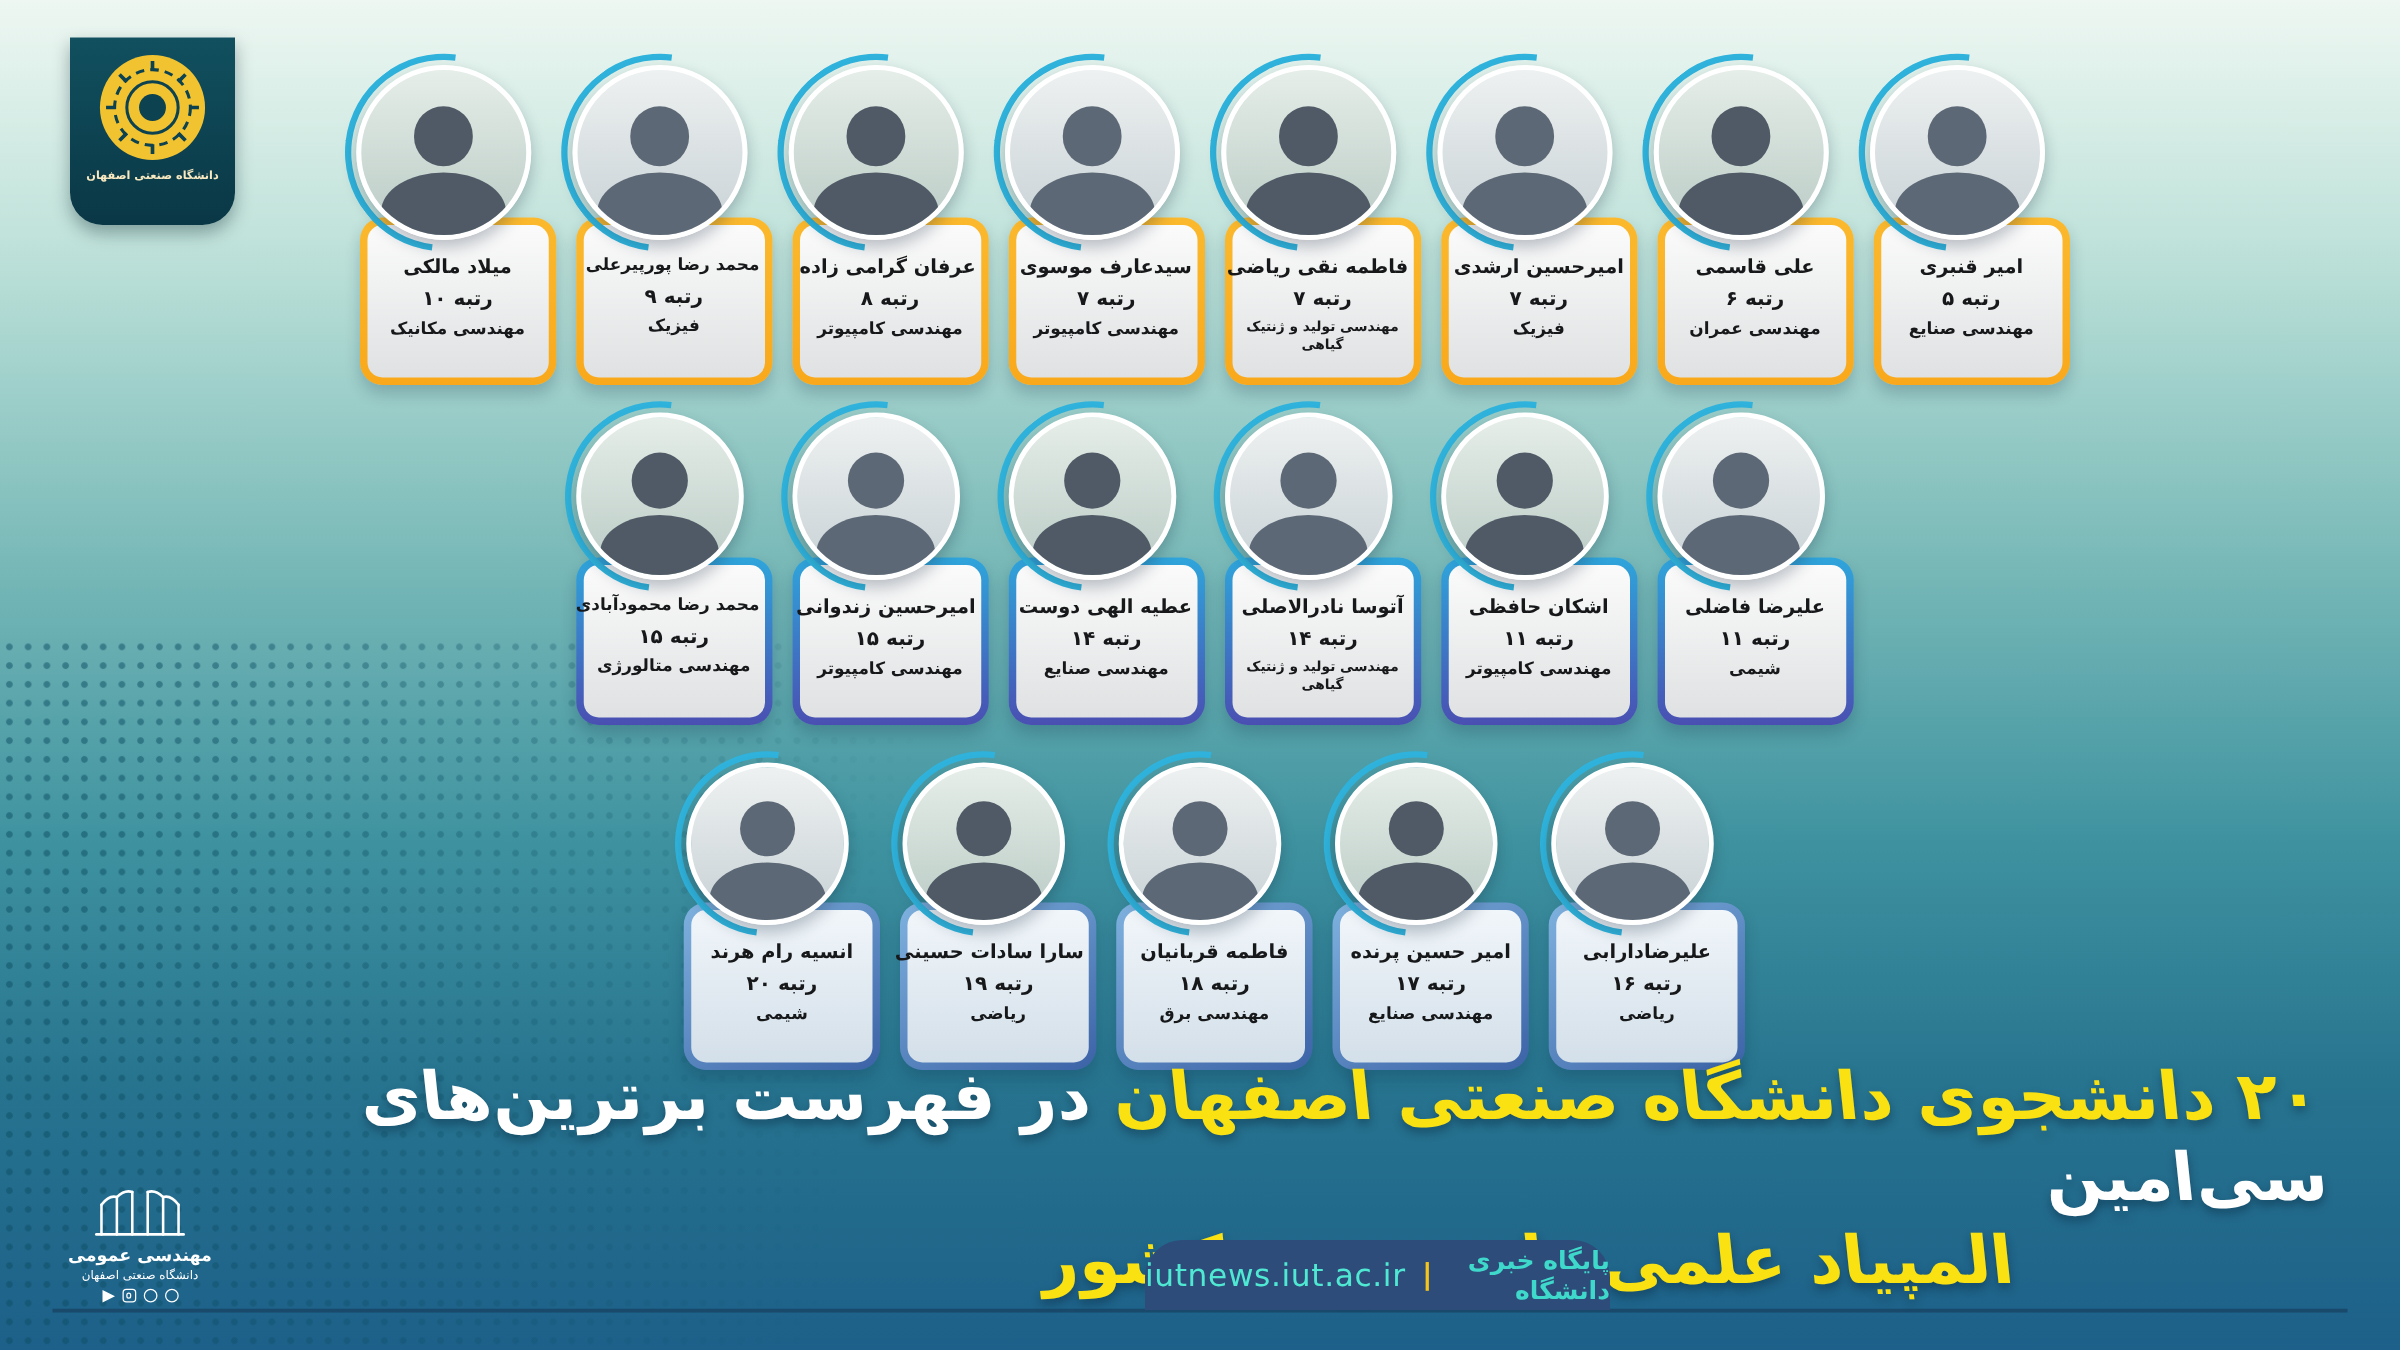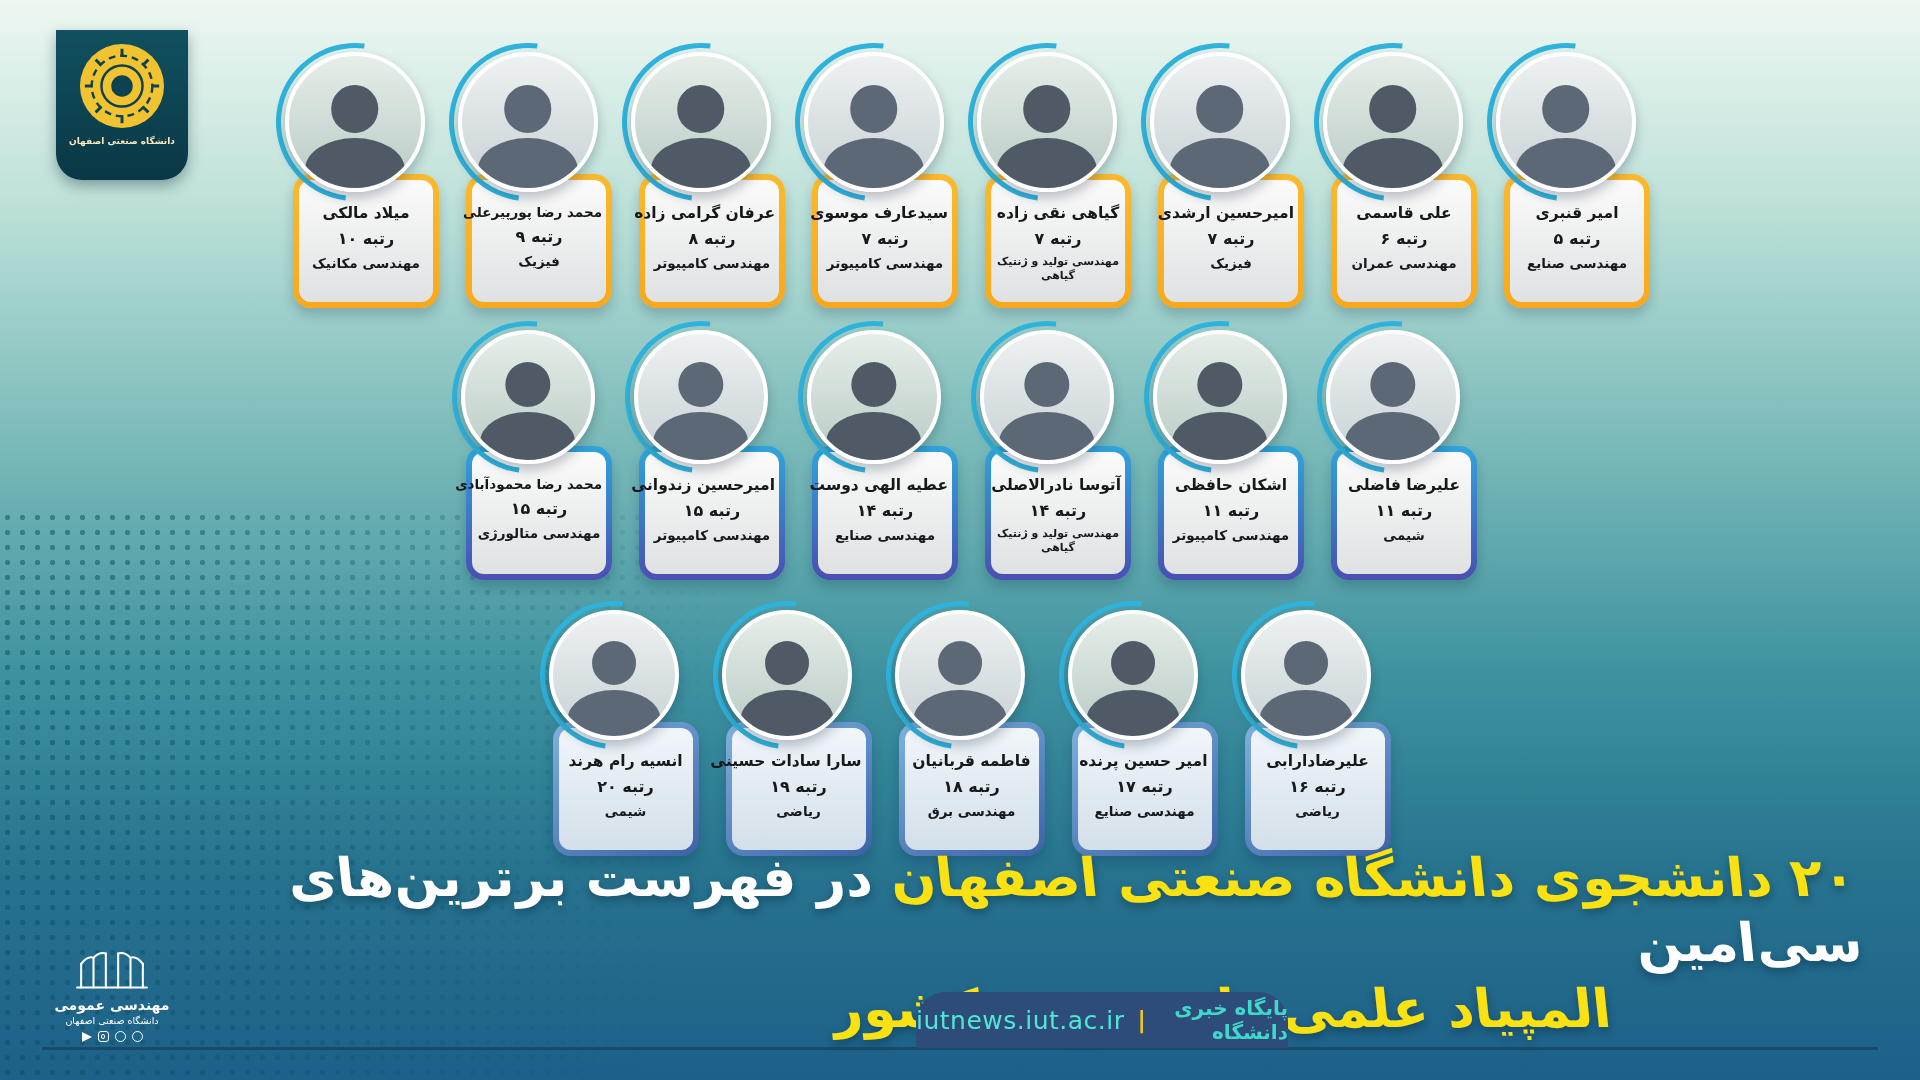--- a/index.html
+++ b/index.html
@@ -43,21 +43,21 @@
   .photo { position:absolute; inset:0; border-radius:50%; overflow:hidden;
     border:4px solid #fff; background:linear-gradient(180deg,#eef1f1,#c7d1d5);
     box-shadow:0 6px 12px rgba(20,40,60,.28); }
   .card:nth-child(even) .photo { background:linear-gradient(180deg,#e6eee9,#b9cac4); }
   .photo .head { position:absolute; top:22%; left:50%; transform:translateX(-50%);
     width:36%; height:36%; border-radius:50%; background:#5d6876; }
   .photo .torso { position:absolute; bottom:-10%; left:50%; transform:translateX(-50%);
     width:76%; height:48%; border-radius:50% 50% 0 0; background:#5d6876; }
   .card:nth-child(even) .photo .head, .card:nth-child(even) .photo .torso { background:#4f5a66; }
 
-  .info { width:146px; padding:6px; border-radius:18px;
+  .info { width:157px; padding:6px; border-radius:18px;
     box-shadow:0 7px 12px rgba(10,40,70,.22);margin-left:23px; }
   .row1 .info { background:linear-gradient(180deg,#fbb92e,var(--gold)); }
   .row2 .info { background:linear-gradient(180deg,var(--row2-top),var(--row2-bottom)); }
   .row3 .info { background:linear-gradient(150deg,var(--row3-top),var(--row3-bottom)); }
   .info-inner { direction:rtl; border-radius:12px; min-height:122px;
     background:linear-gradient(180deg,#fbfbfb,#dfe1e2);
     padding:24px 4px 10px; text-align:center;
     display:flex; flex-direction:column; justify-content:flex-start; gap:7px; }
   .row3 .info-inner { background:linear-gradient(180deg,#f1f6fa,#d3dfe9); }
   .name  { font-size:15.5px; font-weight:bold; color:#17181a; white-space:nowrap; }
@@ -172,21 +172,21 @@
   <div class="card">
     <div class="photo-wrap">
       <span class="arc"></span>
       <span class="photo">
         <span class="head"></span>
           <span class="torso"></span>
       </span>
     </div>
     <div class="info">
       <div class="info-inner">
-        <div class="name">گیاهی نقی زاده</div>
+        <div class="name">فاطمه نقی ریاضی</div>
         <div class="rank">رتبه ۷</div>
         <div class="major small">مهندسی تولید و ژنتیک گیاهی</div>
       </div>
     </div>
   </div>
 
   <div class="card">
     <div class="photo-wrap">
       <span class="arc"></span>
       <span class="photo">

